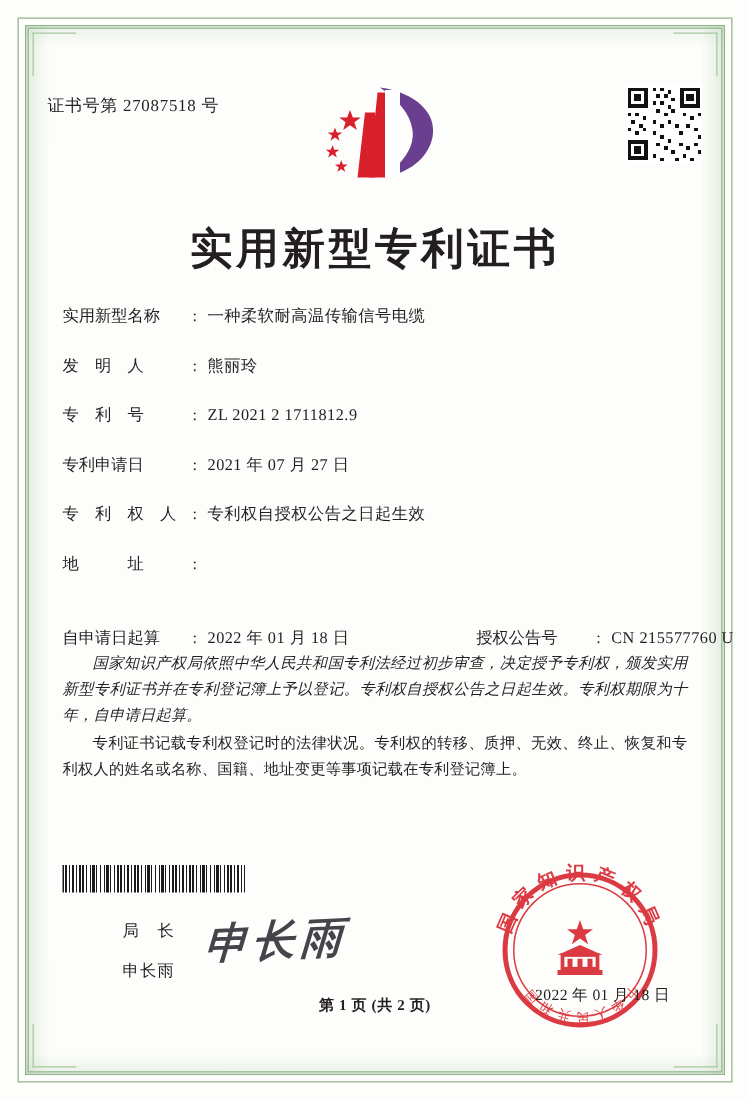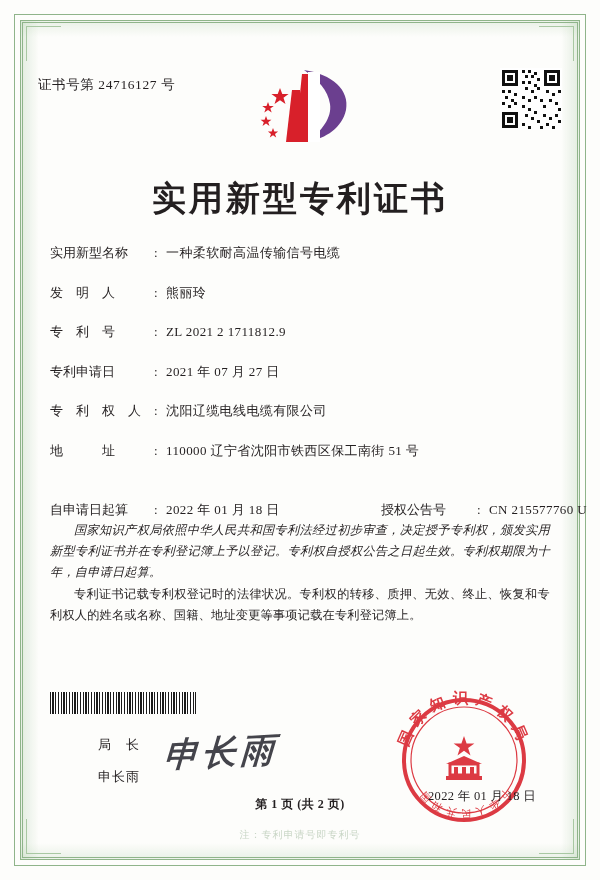--- a/index.html
+++ b/index.html
@@ -216,21 +216,21 @@
 
   <div class="border-outer"></div>
   <div class="border-inner"></div>
   <div class="corner tl"></div>
   <div class="corner tr"></div>
   <div class="corner bl"></div>
   <div class="corner br"></div>
 
   <div class="content">
 
-    <div class="cert-no">证书号第 24716127 号</div>
+    <div class="cert-no">证书号第 27087518 号</div>
 
     <div class="logo">
       <svg viewBox="0 0 112 86" width="112" height="86">
         <path d="M58 6 C86 10, 104 26, 100 46 C96 64, 80 74, 62 78 C76 66, 86 54, 84 40 C82 26, 72 16, 58 6 Z" fill="#6b3f8f"></path>
         <path d="M62 8 L62 78 L74 78 L74 8 Z" fill="#ffffff"></path>
         <path d="M56 10 L62 10 L62 78 L49 78 Z" fill="#d8202a"></path>
         <path d="M46 26 L54 26 L54 78 L40 78 Z" fill="#d8202a"></path>
         <g fill="#d8202a">
           <polygon points="34,24 36.3,30 42.6,30 37.5,33.8 39.5,40 34,36.2 28.5,40 30.5,33.8 25.4,30 31.7,30"></polygon>
           <polygon points="22,38 23.5,42 27.8,42 24.3,44.6 25.7,48.6 22,46 18.3,48.6 19.7,44.6 16.2,42 20.5,42"></polygon>
@@ -327,27 +327,26 @@
 
       <div class="field">
         <span class="f-label">专利申请日</span>
         <span class="f-colon">:</span>
         <span class="f-value">2021 年 07 月 27 日</span>
       </div>
 
       <div class="field">
         <span class="f-label">专　利　权　人</span>
         <span class="f-colon">:</span>
-        <span class="f-value">沈阳辽缆电线电缆有限公司</span>
+        <span class="f-value">专利权自授权公告之日起生效</span>
       </div>
 
       <div class="field">
         <span class="f-label">地　　　址</span>
         <span class="f-colon">:</span>
-        <span class="f-value">110000 辽宁省沈阳市铁西区保工南街 51 号</span>
       </div>
 
       <div class="field dual">
         <span class="f-label">自申请日起算</span>
         <span class="f-colon">:</span>
         <span class="f-value">2022 年 01 月 18 日</span>
         <span class="f-label2">授权公告号</span>
         <span class="f-colon">:</span>
         <span class="f-value2">CN 215577760 U</span>
       </div>
@@ -395,16 +394,15 @@
             <rect x="82" y="83" width="4" height="8"></rect>
             <polygon points="76,72 94,80 58,80"></polygon>
           </g>
         </g>
       </svg>
     </div>
 
     <div class="seal-date">2022 年 01 月 18 日</div>
 
     <div class="page-num">第 1 页 (共 2 页)</div>
-    <div class="footer-faint">注：专利申请号即专利号</div>
 
   </div>
 </div>
 
 </body></html>

